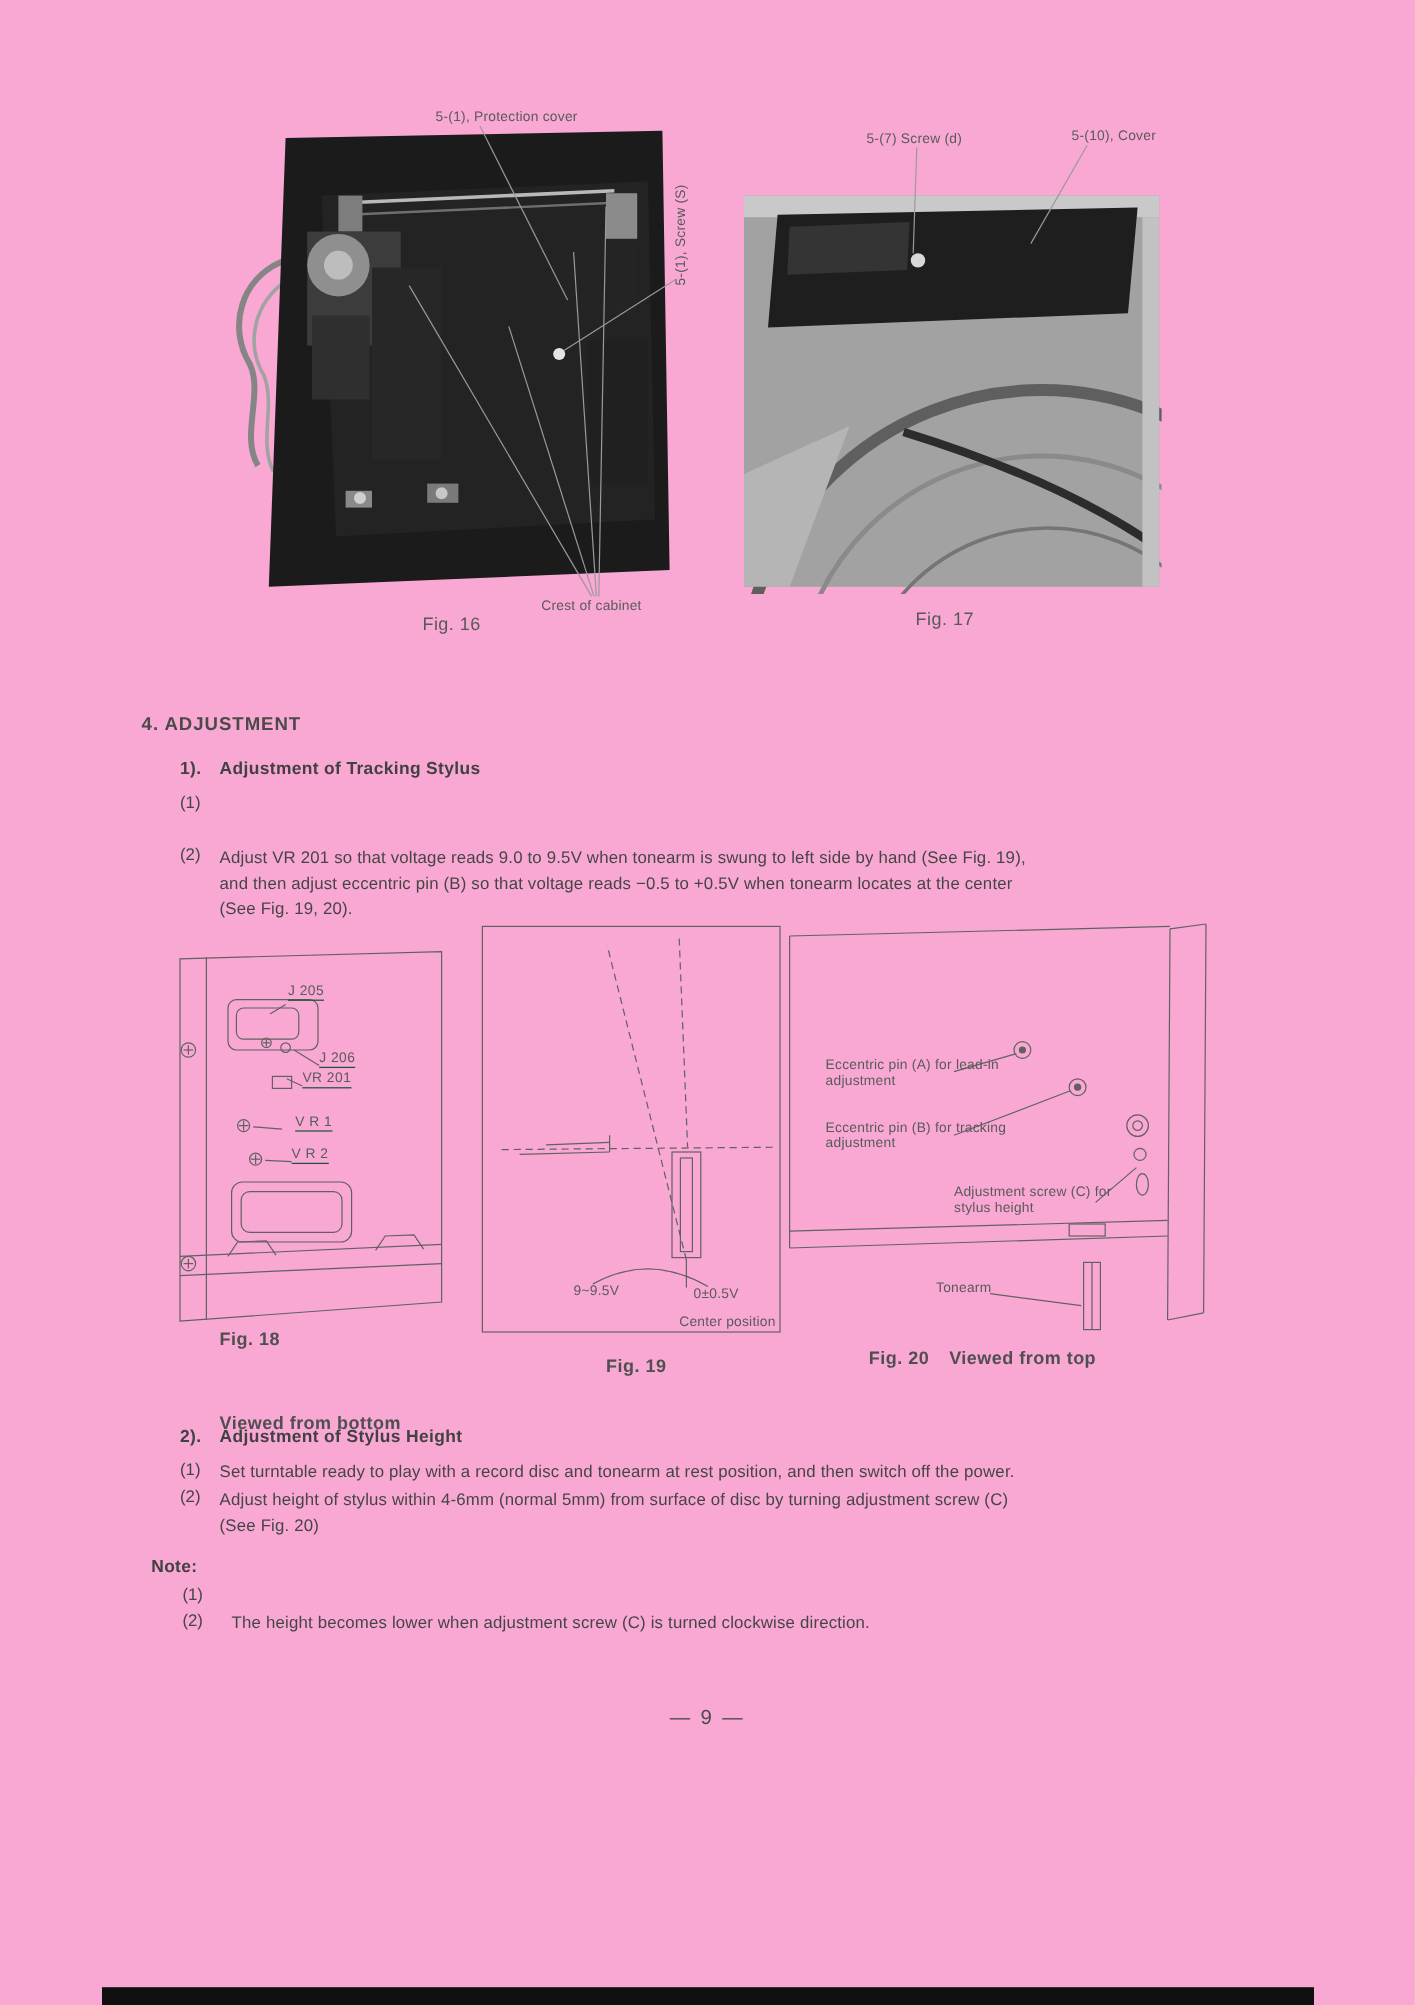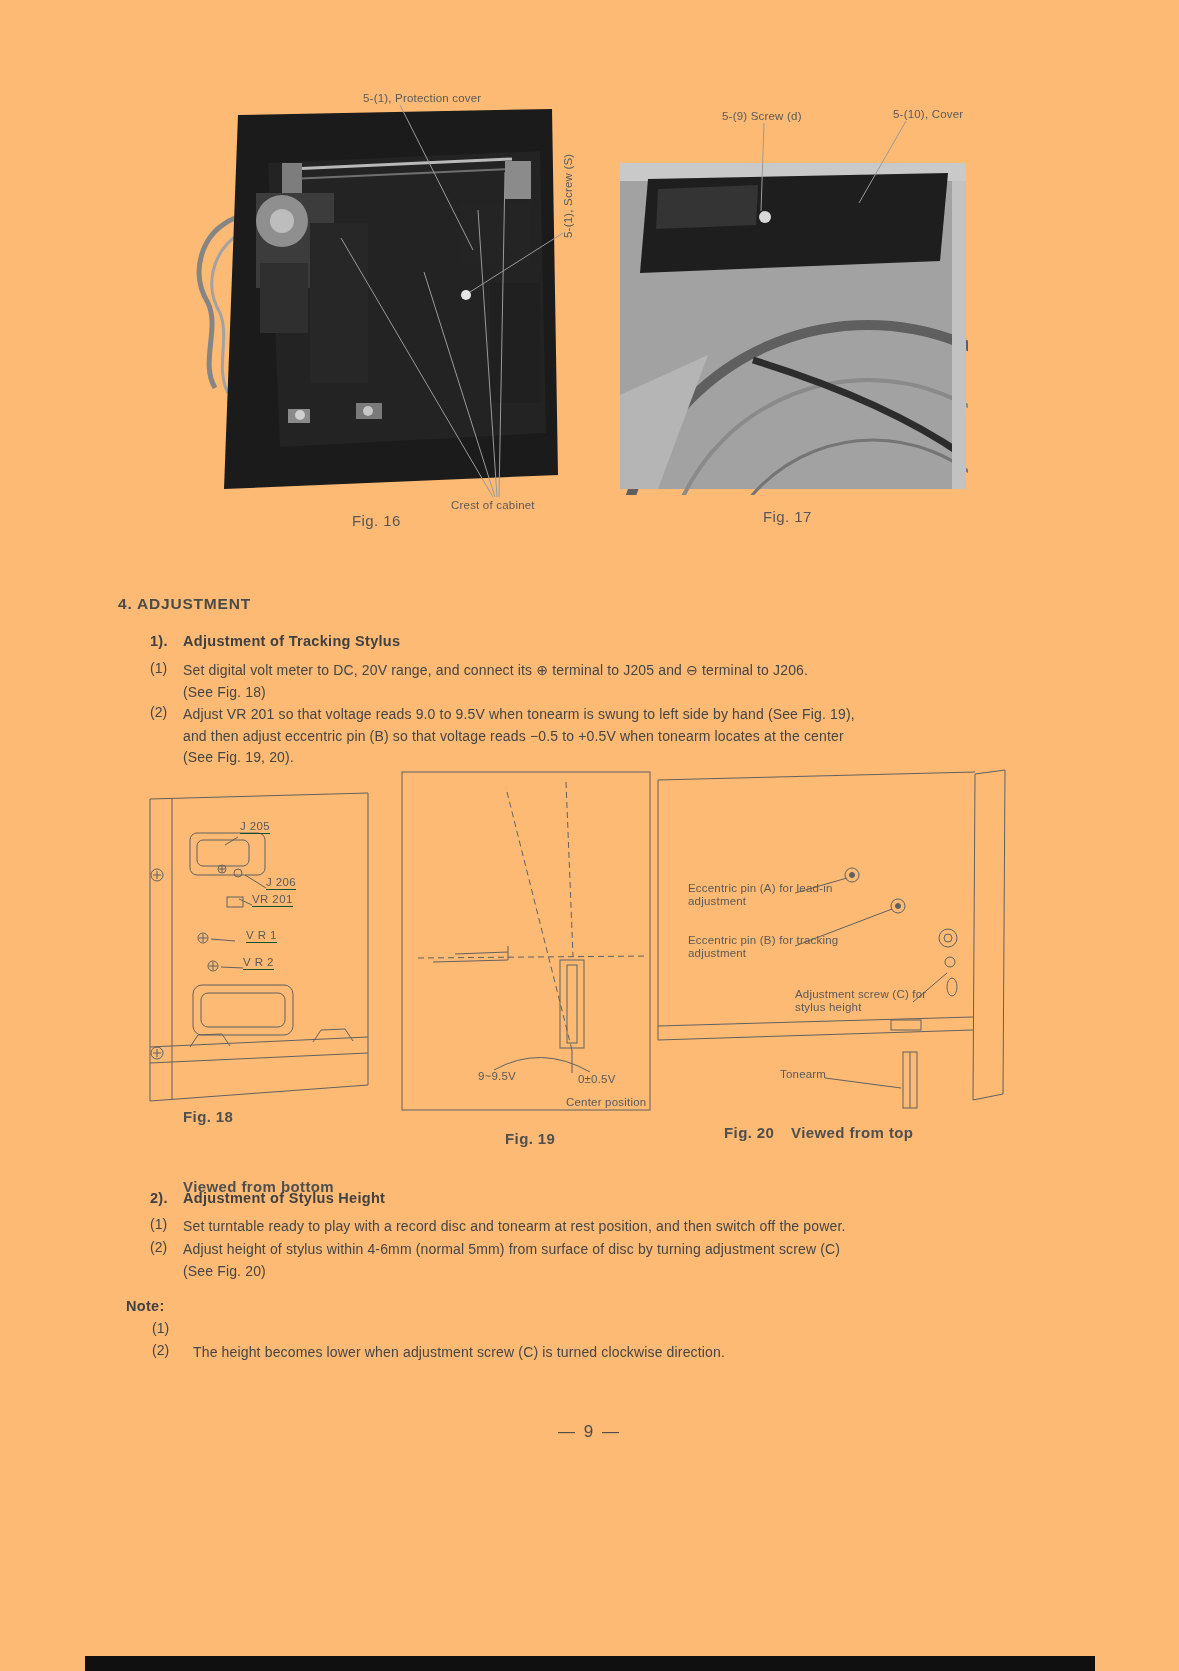--- a/index.html
+++ b/index.html
@@ -1,19 +1,19 @@
 <!DOCTYPE html>
 <html><head>
 <meta charset="utf-8">
 <style>
   * { margin:0; padding:0; box-sizing:border-box; }
   html,body { background:#d9d9d6; }
   .page {
     position:relative; width:1179px; height:1671px; margin:0 auto;
-    background:#fdba74; overflow:hidden;
+    background:#f9a8d4; overflow:hidden;
     font-family:"Liberation Sans", sans-serif; color:#474747;
   }
   .abs { position:absolute; }
   .lbl { font-size:11.5px; color:#5a5a5a; letter-spacing:.2px; line-height:13px; }
   .pre { white-space:pre-line; }
   .dlbl { font-size:11.5px; color:#5a5a5a; letter-spacing:.4px; border-bottom:1px solid #14532d; padding-bottom:1px; }
   .caption { font-size:15px; color:#585858; letter-spacing:.4px; }
   .cap-b { font-weight:bold; color:#4f4f4f; }
   .body-text { font-size:14px; line-height:21.5px; letter-spacing:.15px; color:#454545; white-space:pre-line; }
   .num { font-size:14px; color:#454545; }
@@ -79,32 +79,30 @@
       <line x1="764" y1="123" x2="761" y2="211"></line>
       <line x1="906" y1="121" x2="859" y2="203"></line>
     </g>
   </svg>
 
   <div class="abs lbl" style="left:363px; top:92px;">5-(1), Protection cover</div>
   <div class="abs lbl rot-ccw" style="left:562px; top:238px;">5-(1), Screw (S)</div>
   <div class="abs lbl" style="left:451px; top:499px;">Crest of cabinet</div>
   <div class="abs caption" style="left:352px; top:512px;">Fig. 16</div>
 
-  <div class="abs lbl" style="left:722px; top:110px;">5-(9) Screw (d)</div>
+  <div class="abs lbl" style="left:722px; top:110px;">5-(7) Screw (d)</div>
   <div class="abs lbl" style="left:893px; top:108px;">5-(10), Cover</div>
   <div class="abs caption" style="left:763px; top:508px;">Fig. 17</div>
 
   <div class="abs title" style="left:118px; top:595px;">4. ADJUSTMENT</div>
 
   <div class="abs heading" style="left:150px; top:633px;">1).</div>
   <div class="abs heading" style="left:183px; top:633px;">Adjustment of Tracking Stylus</div>
 
   <div class="abs num" style="left:150px; top:660px;">(1)</div>
-  <div class="abs body-text" style="left:183px; top:660px; width:820px;">Set digital volt meter to DC, 20V range, and connect its  ⊕  terminal to J205 and  ⊖  terminal to J206.
-(See Fig. 18)</div>
 
   <div class="abs num" style="left:150px; top:704px;">(2)</div>
   <div class="abs body-text" style="left:183px; top:704px; width:820px;">Adjust VR 201 so that voltage reads 9.0 to 9.5V when tonearm is swung to left side by hand (See Fig. 19),
 and then adjust eccentric pin (B) so that voltage reads −0.5 to +0.5V when tonearm locates at the center
 (See Fig. 19, 20).</div>
 
   <svg class="abs" style="left:135px; top:785px;" width="245" height="330" viewBox="0 0 245 330">
     <g stroke="#616161" stroke-width="1" fill="none">
       <polygon points="15,14 233,8 233,300 15,316"></polygon>
       <line x1="37" y1="13" x2="37" y2="315"></line>

